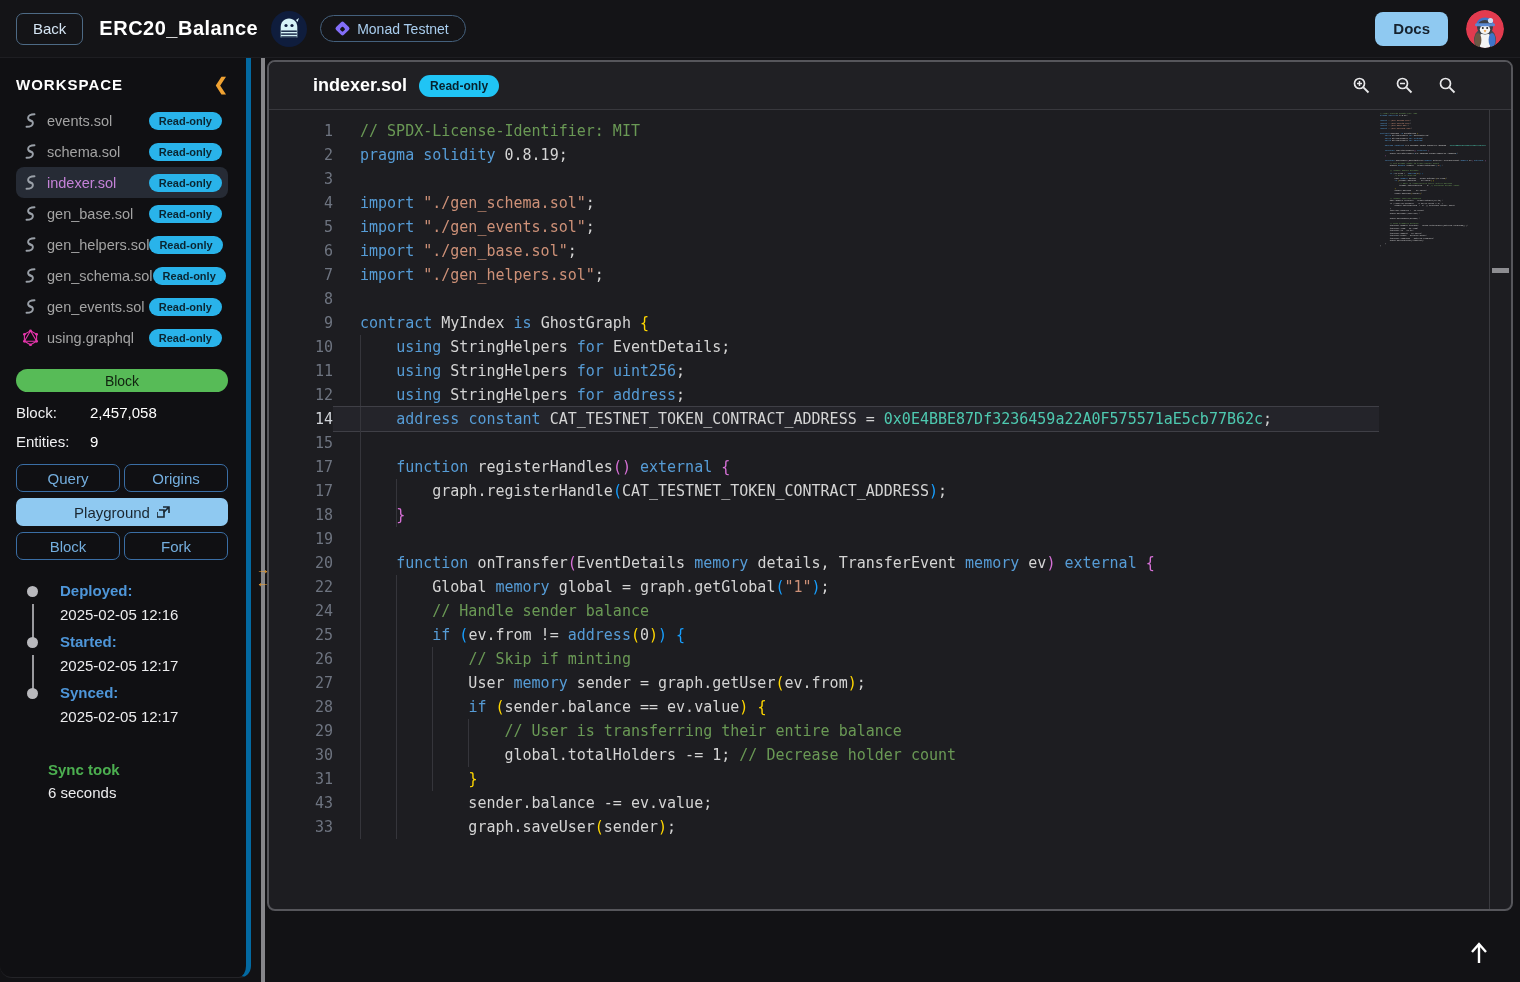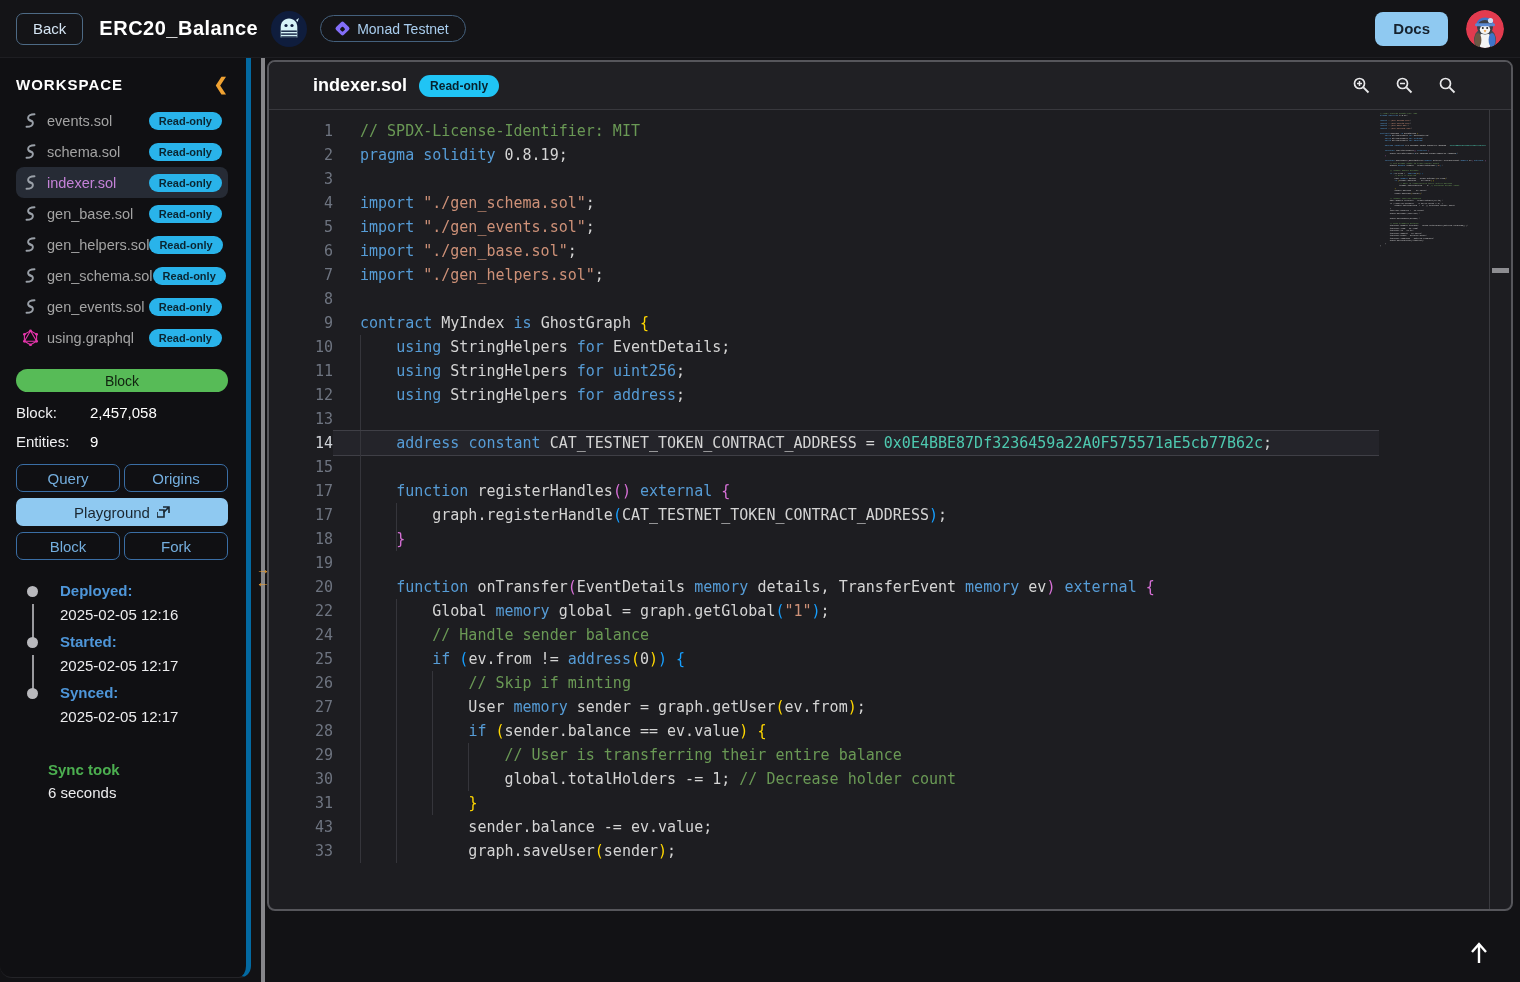--- a/index.html
+++ b/index.html
@@ -346,21 +346,20 @@
           <div class="line"><span class="ln">3</span><span class="content"></span></div>
           <div class="line"><span class="ln">4</span><span class="content"><span class="tk-kw">import </span><span class="tk-st">"./gen_schema.sol"</span><span class="tk-def">;</span></span></div>
           <div class="line"><span class="ln">5</span><span class="content"><span class="tk-kw">import </span><span class="tk-st">"./gen_events.sol"</span><span class="tk-def">;</span></span></div>
           <div class="line"><span class="ln">6</span><span class="content"><span class="tk-kw">import </span><span class="tk-st">"./gen_base.sol"</span><span class="tk-def">;</span></span></div>
           <div class="line"><span class="ln">7</span><span class="content"><span class="tk-kw">import </span><span class="tk-st">"./gen_helpers.sol"</span><span class="tk-def">;</span></span></div>
           <div class="line"><span class="ln">8</span><span class="content"></span></div>
           <div class="line"><span class="ln">9</span><span class="content"><span class="tk-kw">contract </span><span class="tk-def">MyIndex </span><span class="tk-kw">is </span><span class="tk-def">GhostGraph </span><span class="tk-b1">{</span></span></div>
           <div class="line"><span class="ln">10</span><span class="content"><span class="guide" style="left: calc(0ch + 27px);"></span><span class="tk-def">    </span><span class="tk-kw">using </span><span class="tk-def">StringHelpers </span><span class="tk-kw">for </span><span class="tk-def">EventDetails;</span></span></div>
           <div class="line"><span class="ln">11</span><span class="content"><span class="guide" style="left: calc(0ch + 27px);"></span><span class="tk-def">    </span><span class="tk-kw">using </span><span class="tk-def">StringHelpers </span><span class="tk-kw">for </span><span class="tk-kw">uint256</span><span class="tk-def">;</span></span></div>
           <div class="line"><span class="ln">12</span><span class="content"><span class="guide" style="left: calc(0ch + 27px);"></span><span class="tk-def">    </span><span class="tk-kw">using </span><span class="tk-def">StringHelpers </span><span class="tk-kw">for </span><span class="tk-kw">address</span><span class="tk-def">;</span></span></div>
-          <div class="line"><span class="ln">13</span><span class="content"><span class="guide" style="left: calc(0ch + 27px);"></span></span></div>
           <div class="line current"><span class="ln">14</span><span class="content"><span class="guide" style="left: calc(0ch + 27px);"></span><span class="tk-def">    </span><span class="tk-kw">address </span><span class="tk-kw">constant </span><span class="tk-def">CAT_TESTNET_TOKEN_CONTRACT_ADDRESS = </span><span class="tk-hx">0x0E4BBE87Df3236459a22A0F575571aE5cb77B62c</span><span class="tk-def">;</span></span></div>
           <div class="line"><span class="ln">15</span><span class="content"><span class="guide" style="left: calc(0ch + 27px);"></span></span></div>
           <div class="line"><span class="ln">17</span><span class="content"><span class="guide" style="left: calc(0ch + 27px);"></span><span class="tk-def">    </span><span class="tk-kw">function </span><span class="tk-def">registerHandles</span><span class="tk-b2">()</span><span class="tk-def"> </span><span class="tk-kw">external </span><span class="tk-b2">{</span></span></div>
           <div class="line"><span class="ln">17</span><span class="content"><span class="guide" style="left: calc(0ch + 27px);"></span><span class="guide" style="left: calc(4ch + 27px);"></span><span class="tk-def">        graph.registerHandle</span><span class="tk-b3">(</span><span class="tk-def">CAT_TESTNET_TOKEN_CONTRACT_ADDRESS</span><span class="tk-b3">)</span><span class="tk-def">;</span></span></div>
           <div class="line"><span class="ln">18</span><span class="content"><span class="guide" style="left: calc(0ch + 27px);"></span><span class="guide" style="left: calc(4ch + 27px);"></span><span class="tk-def">    </span><span class="tk-b2">}</span></span></div>
           <div class="line"><span class="ln">19</span><span class="content"><span class="guide" style="left: calc(0ch + 27px);"></span></span></div>
           <div class="line"><span class="ln">20</span><span class="content"><span class="guide" style="left: calc(0ch + 27px);"></span><span class="tk-def">    </span><span class="tk-kw">function </span><span class="tk-def">onTransfer</span><span class="tk-b2">(</span><span class="tk-def">EventDetails </span><span class="tk-kw">memory </span><span class="tk-def">details, TransferEvent </span><span class="tk-kw">memory </span><span class="tk-def">ev</span><span class="tk-b2">)</span><span class="tk-def"> </span><span class="tk-kw">external </span><span class="tk-b2">{</span></span></div>
           <div class="line"><span class="ln">22</span><span class="content"><span class="guide" style="left: calc(0ch + 27px);"></span><span class="guide" style="left: calc(4ch + 27px);"></span><span class="tk-def">        Global </span><span class="tk-kw">memory </span><span class="tk-def">global = graph.getGlobal</span><span class="tk-b3">(</span><span class="tk-st">"1"</span><span class="tk-b3">)</span><span class="tk-def">;</span></span></div>
           <div class="line"><span class="ln">24</span><span class="content"><span class="guide" style="left: calc(0ch + 27px);"></span><span class="guide" style="left: calc(4ch + 27px);"></span><span class="tk-def">        </span><span class="tk-cm">// Handle sender balance</span></span></div>
           <div class="line"><span class="ln">25</span><span class="content"><span class="guide" style="left: calc(0ch + 27px);"></span><span class="guide" style="left: calc(4ch + 27px);"></span><span class="tk-def">        </span><span class="tk-kw">if </span><span class="tk-b3">(</span><span class="tk-def">ev.from != </span><span class="tk-kw">address</span><span class="tk-b1">(</span><span class="tk-def">0</span><span class="tk-b1">)</span><span class="tk-b3">)</span><span class="tk-def"> </span><span class="tk-b3">{</span></span></div>

